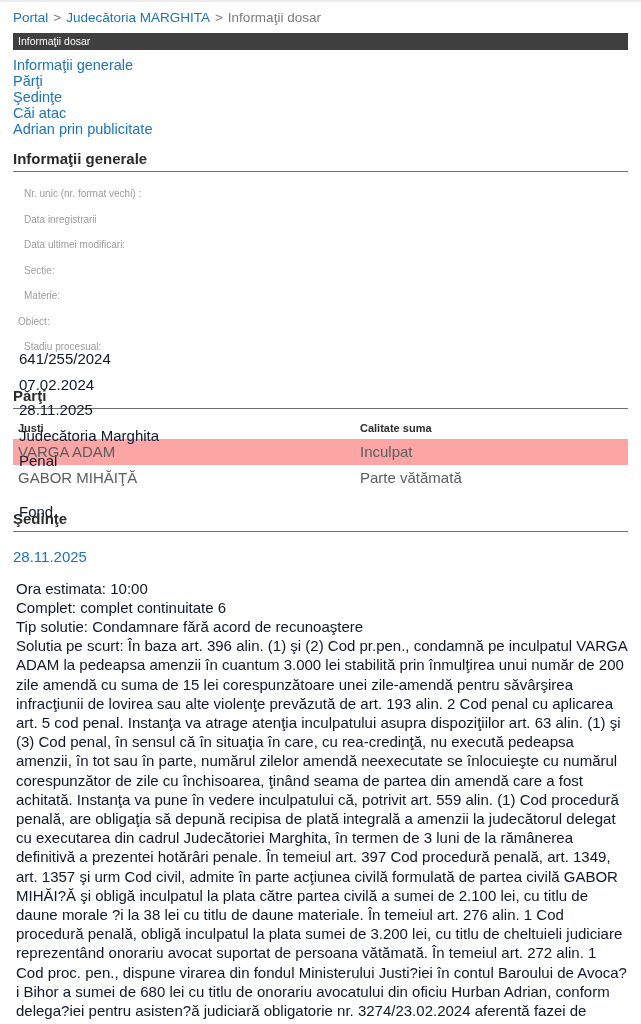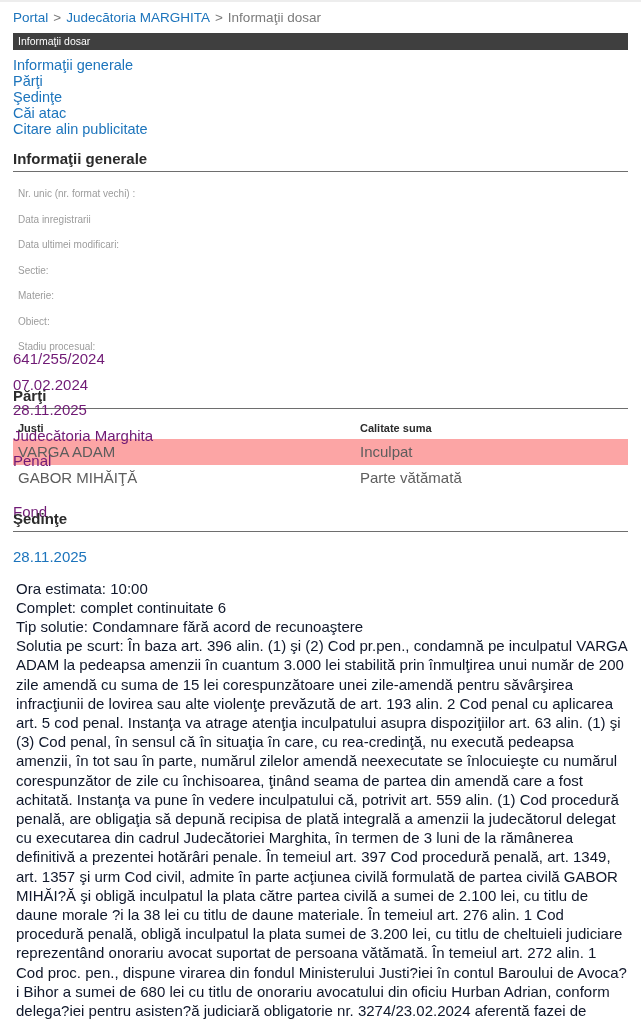--- a/index.html
+++ b/index.html
@@ -40,21 +40,21 @@
   .mt-parti   { margin-top: 18px; }
   .mt-sedinte { margin-top: 19px; }
 
   
   .fields { padding-top: 16px; padding-bottom: 2px; }
   .field { display: flex; align-items: baseline; height: 25.5px; flex-direction: column; }
   .field-label {
     width: 162px; flex: 0 0 162px; padding-left: 5px; box-sizing: border-box;
     font-size: 10px; color: #9c9c9c;
   }
-  .field-value { font-size: 15px; color: #701a75; }
+  .field-value { font-size: 15px; color: #0f172a; margin-left: 6px; }
 
   
   .parties-table { width: 100%; border-collapse: collapse; margin-top: 9px; }
   .parties-table th {
     text-align: left; font-size: 11px; color: #2b2b2b; font-weight: bold;
     padding: 4px 0 5px 5px;
   }
   .parties-table td { font-size: 15px; color: #5d5d5d; padding: 3px 0 4px 5px; height: 19px; }
   .parties-table .col-name { width: 337px; }
   .parties-table tr.alt { background: #fca5a5; }
@@ -85,21 +85,21 @@
   <div class="titlebar">
     <span>Informaţii dosar</span>
   </div>
 
   
   <div class="nav">
     <a>Informaţii generale</a>
     <a>Părţi</a>
     <a>Şedinţe</a>
     <a>Căi atac</a>
-    <a>Citare alin publicitate</a>
+    <a>Adrian prin publicitate</a>
   </div>
 
   
   <h2 class="section-heading mt-general">Informaţii generale</h2>
 
   <div class="fields">
     <div class="field">
       <span class="field-label">Nr. unic (nr. format vechi) :</span>
       <span class="field-value">641/255/2024</span>
     </div>

